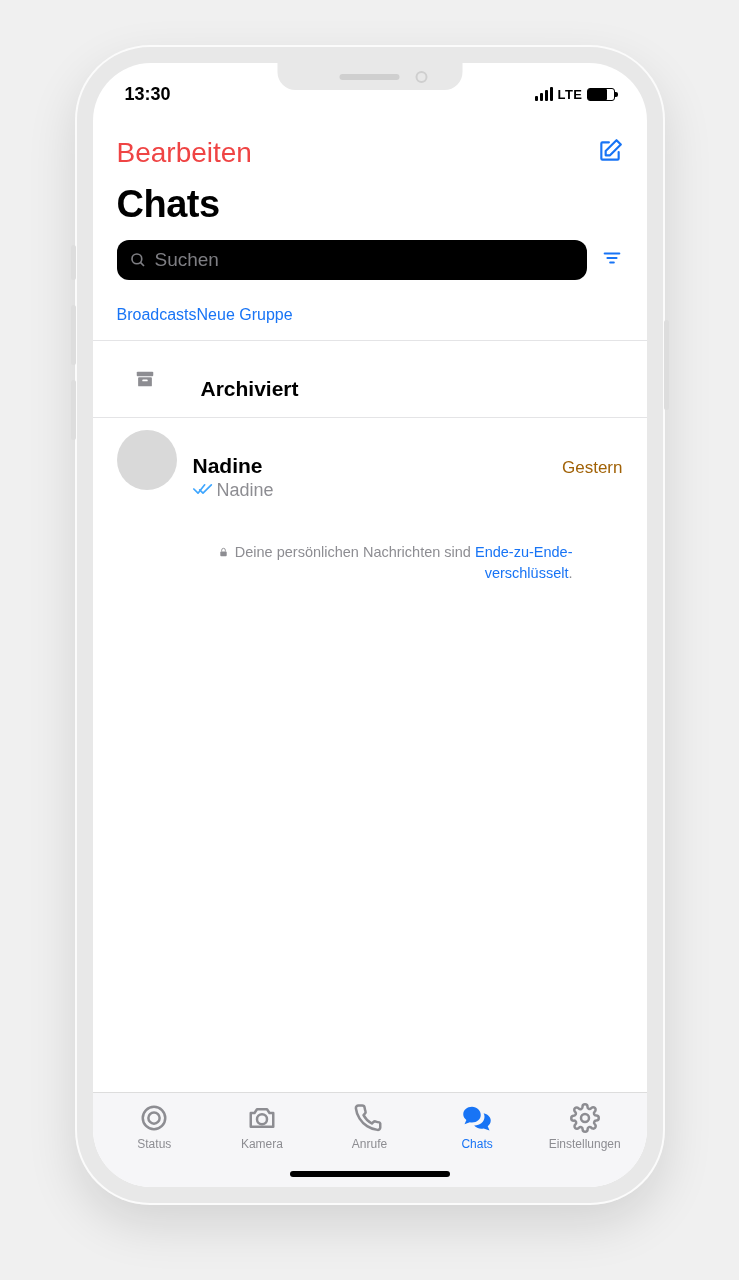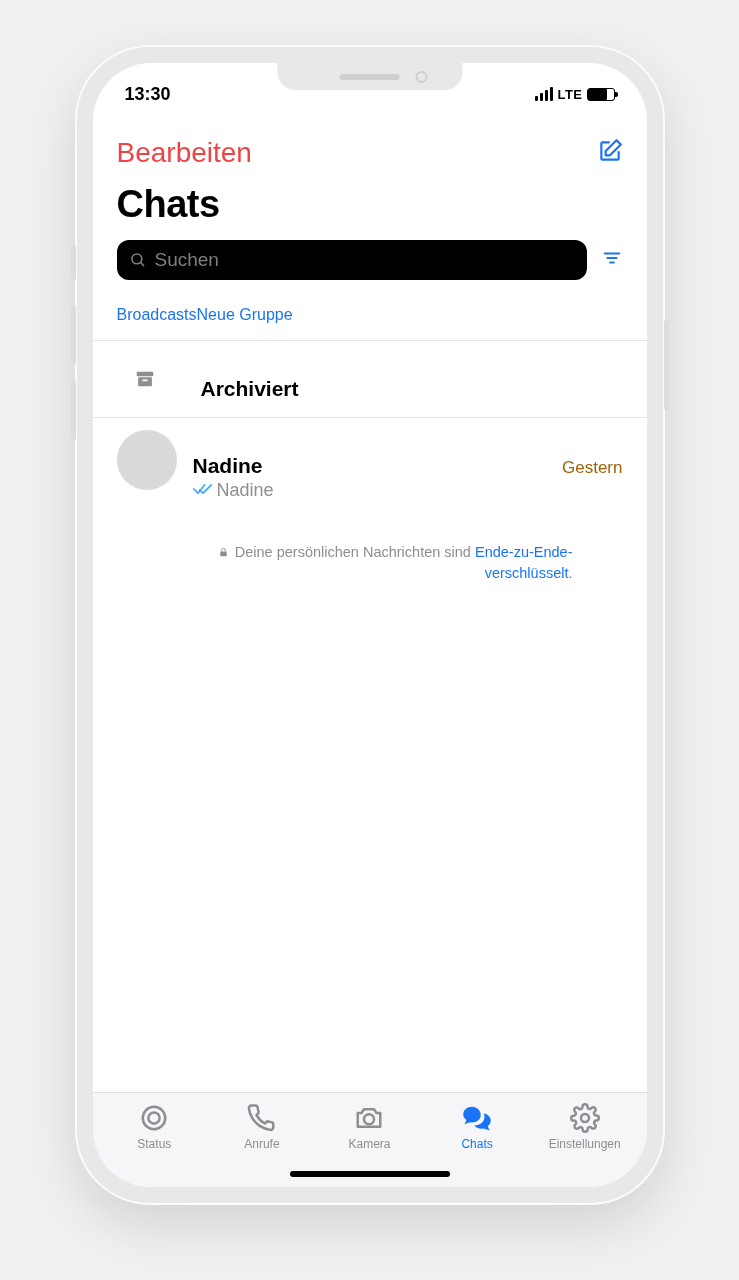--- a/index.html
+++ b/index.html
@@ -272,30 +272,30 @@
     <div class="tab-bar">
       <div class="tab">
         <svg viewBox="0 0 24 24" fill="none" stroke="currentColor" stroke-width="2">
           <circle cx="12" cy="12" r="9"></circle>
             <circle cx="12" cy="12" r="4.5"></circle>
         </svg>
         <span class="tlabel">Status</span>
       </div>
       <div class="tab">
         <svg viewBox="0 0 24 24" fill="none" stroke="currentColor" stroke-width="2" stroke-linecap="round" stroke-linejoin="round">
-          <path d="M21 16.5v3a2 2 0 0 1-2.2 2 19 19 0 0 1-8.3-3 19 19 0 0 1-6-6A19 19 0 0 1 1.5 4.2 2 2 0 0 1 3.5 2h3a2 2 0 0 1 2 1.7c.12.95.34 1.88.66 2.77a2 2 0 0 1-.45 2.11L7.6 9.7a16 16 0 0 0 6.7 6.7l1.12-1.11a2 2 0 0 1 2.11-.45c.89.32 1.82.54 2.77.66A2 2 0 0 1 21 16.5z"></path>
-        </svg>
-        <span class="tlabel">Anrufe</span>
+          <path d="M3 8h3l2-3h8l2 3h3v11H3z"></path>
+            <circle cx="12" cy="13" r="4"></circle>
+        </svg>
+        <span class="tlabel">Kamera</span>
       </div>
       <div class="tab">
         <svg viewBox="0 0 24 24" fill="none" stroke="currentColor" stroke-width="2" stroke-linecap="round" stroke-linejoin="round">
-          <path d="M3 8h3l2-3h8l2 3h3v11H3z"></path>
-            <circle cx="12" cy="13" r="4"></circle>
-        </svg>
-        <span class="tlabel">Kamera</span>
+          <path d="M21 16.5v3a2 2 0 0 1-2.2 2 19 19 0 0 1-8.3-3 19 19 0 0 1-6-6A19 19 0 0 1 1.5 4.2 2 2 0 0 1 3.5 2h3a2 2 0 0 1 2 1.7c.12.95.34 1.88.66 2.77a2 2 0 0 1-.45 2.11L7.6 9.7a16 16 0 0 0 6.7 6.7l1.12-1.11a2 2 0 0 1 2.11-.45c.89.32 1.82.54 2.77.66A2 2 0 0 1 21 16.5z"></path>
+        </svg>
+        <span class="tlabel">Anrufe</span>
       </div>
       <div class="tab active">
         <svg viewBox="0 0 24 24" fill="currentColor">
           <path d="M8 3c-4 0-7 2.7-7 6 0 1.8 1 3.4 2.5 4.5L2 17l4.3-1.7c.5.1 1.1.2 1.7.2 4 0 7-2.7 7-6S12 3 8 3z"></path>
           <path d="M23 14c0-2.7-2.4-5-5.7-5.8.4.8.7 1.7.7 2.8 0 3.9-3.6 7-8 7h-.3c1.3 1.5 3.4 2.5 5.8 2.5.6 0 1.2-.1 1.8-.2L22 22l-1.4-3.4C22 17.5 23 15.8 23 14z"></path>
         </svg>
         <span class="tlabel">Chats</span>
       </div>
       <div class="tab">
         <svg viewBox="0 0 24 24" fill="none" stroke="currentColor" stroke-width="2" stroke-linecap="round" stroke-linejoin="round">

